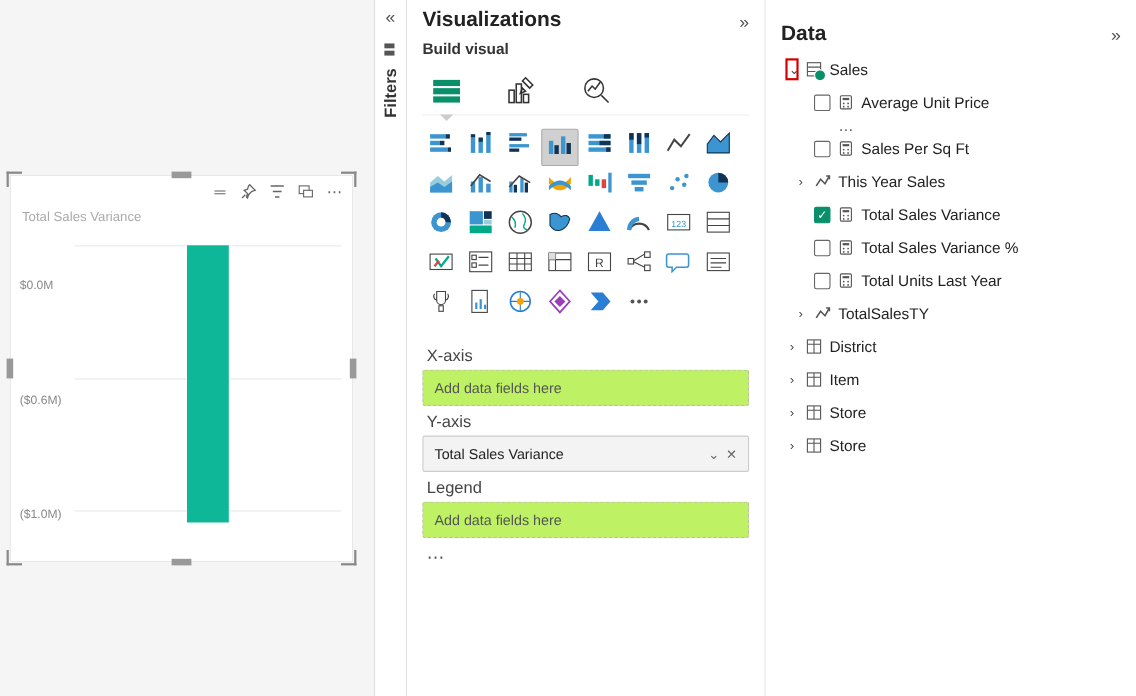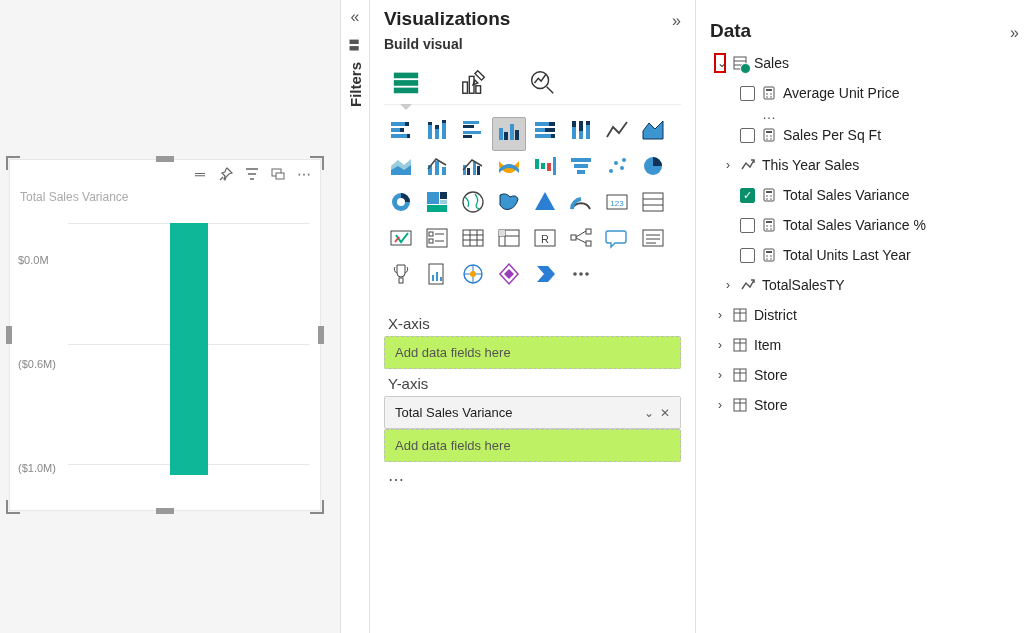--- a/index.html
+++ b/index.html
@@ -449,20 +449,21 @@
       <span>Add data fields here</span>
     </div>
 
   <div class="well-label">Y-axis</div>
   <div class="well filled">
     <span>Total Sales Variance</span>
     <span class="chev">⌄</span>
     <span class="xbut">✕</span>
   </div>
 
+  <div class="well-label">Legend</div>
   <div class="well">
       <span>Add data fields here</span>
     </div>
 
   <div class="more-dots">⋯</div>
 </div>
 
 <div class="data-panel">
   <div class="panel-header">
     <span class="panel-title">Data</span>

